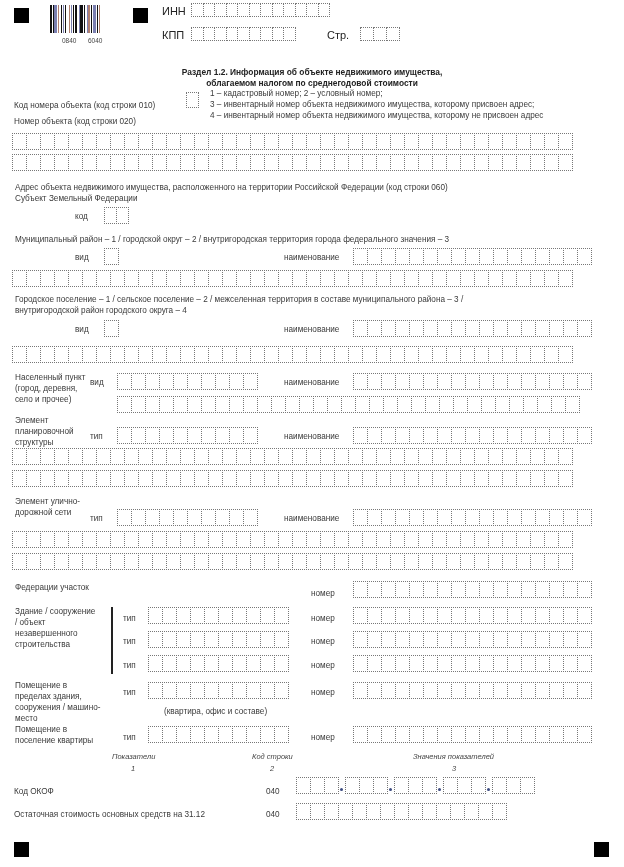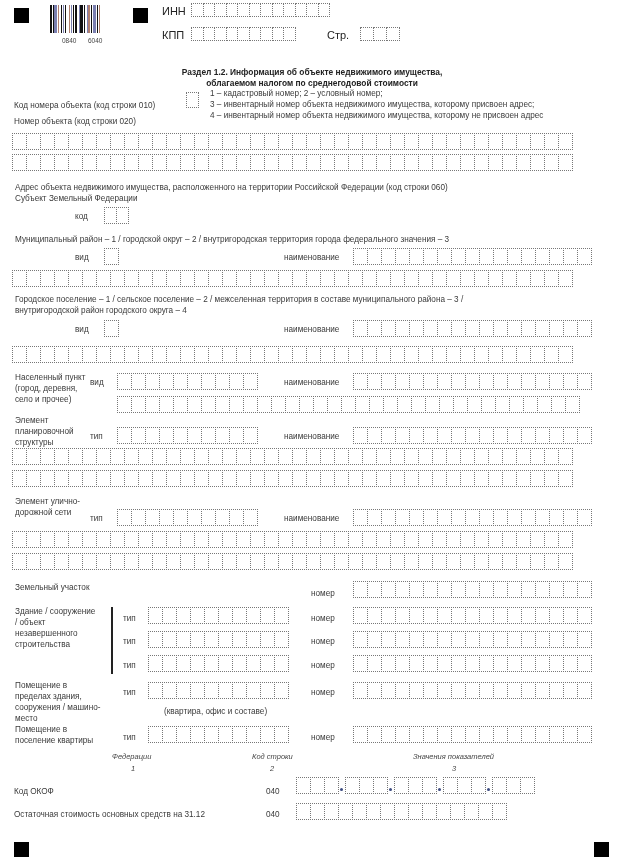--- a/index.html
+++ b/index.html
@@ -651,21 +651,21 @@
     <div class="cell" style="width: 15px; height: 17px;"></div>
     <div class="cell" style="width: 15px; height: 17px;"></div>
     <div class="cell" style="width: 15px; height: 17px;"></div>
     <div class="cell" style="width: 15px; height: 17px;"></div>
     <div class="cell" style="width: 15px; height: 17px;"></div>
     <div class="cell" style="width: 15px; height: 17px;"></div>
     <div class="cell" style="width: 15px; height: 17px;"></div>
     <div class="cell" style="width: 15px; height: 17px;"></div>
   </div>
 
-<div class="lbl" style="left:15px;top:583px;">Земельный участок</div>
+<div class="lbl" style="left:15px;top:583px;">Федерации участок</div>
 <div class="lbl" style="left:311px;top:589px;">номер</div>
 <div class="cells" style="left:353px;top:581px;">
     <div class="cell" style="width: 15px; height: 17px;"></div>
     <div class="cell" style="width: 15px; height: 17px;"></div>
     <div class="cell" style="width: 15px; height: 17px;"></div>
     <div class="cell" style="width: 15px; height: 17px;"></div>
     <div class="cell" style="width: 15px; height: 17px;"></div>
     <div class="cell" style="width: 15px; height: 17px;"></div>
     <div class="cell" style="width: 15px; height: 17px;"></div>
     <div class="cell" style="width: 15px; height: 17px;"></div>
@@ -848,21 +848,21 @@
     <div class="cell" style="width: 15px; height: 17px;"></div>
     <div class="cell" style="width: 15px; height: 17px;"></div>
     <div class="cell" style="width: 15px; height: 17px;"></div>
     <div class="cell" style="width: 15px; height: 17px;"></div>
     <div class="cell" style="width: 15px; height: 17px;"></div>
     <div class="cell" style="width: 15px; height: 17px;"></div>
     <div class="cell" style="width: 15px; height: 17px;"></div>
     <div class="cell" style="width: 15px; height: 17px;"></div>
   </div>
 
-<div class="it" style="left:112px;top:752px;">Федерации</div>
+<div class="it" style="left:112px;top:752px;">Показатели</div>
 <div class="it" style="left:252px;top:752px;">Код строки</div>
 <div class="it" style="left:413px;top:752px;">Значения показателей</div>
 <div class="it" style="left:131px;top:764px;">1</div>
 <div class="it" style="left:270px;top:764px;">2</div>
 <div class="it" style="left:452px;top:764px;">3</div>
 
 <div class="lbl" style="left:14px;top:787px;">Код ОКОФ</div>
 <div class="lbl" style="left:266px;top:787px;">040</div>
 <div class="abs" id="okof" style="left:296px;top:777px;display:flex;">
     <div class="cells" style="position: relative;">

